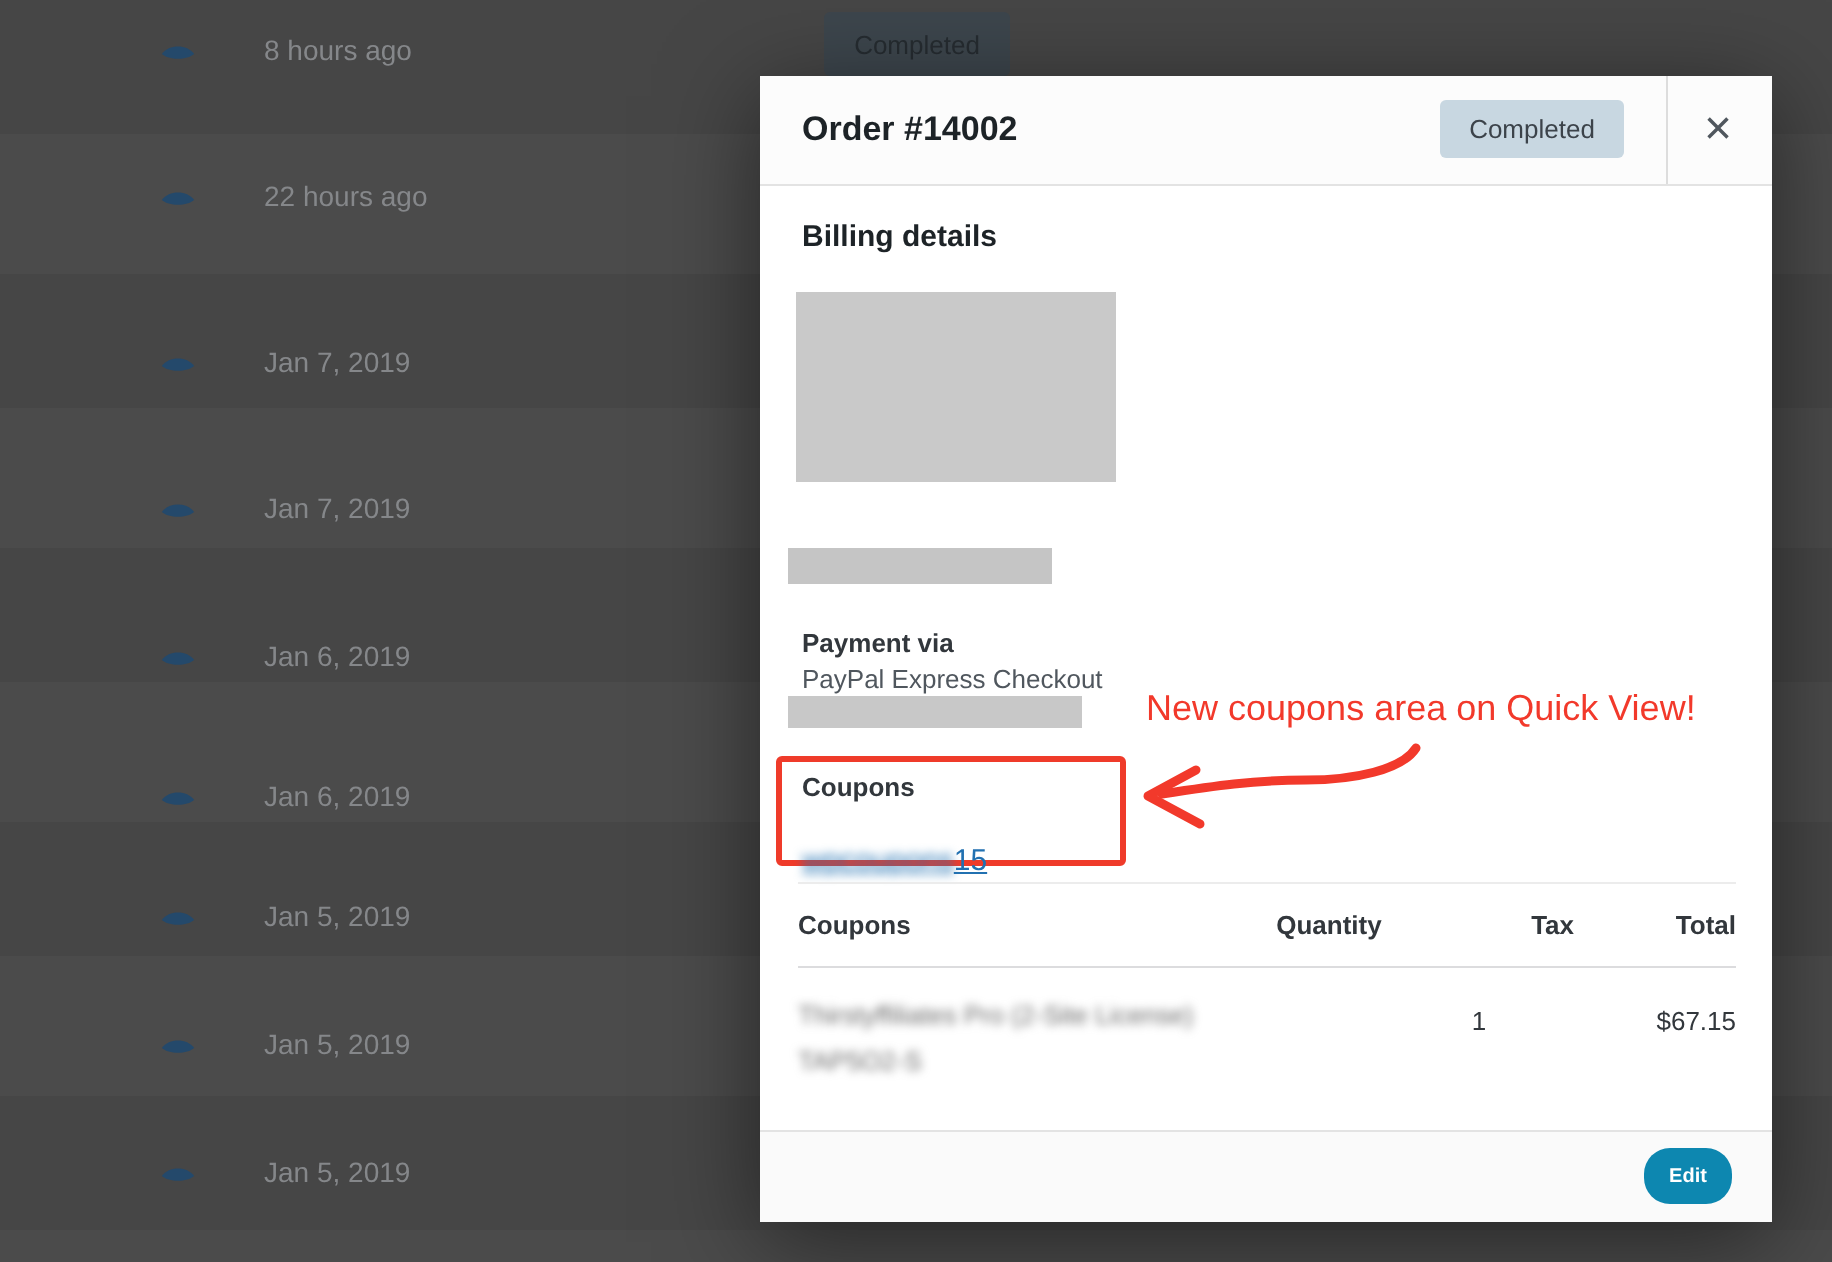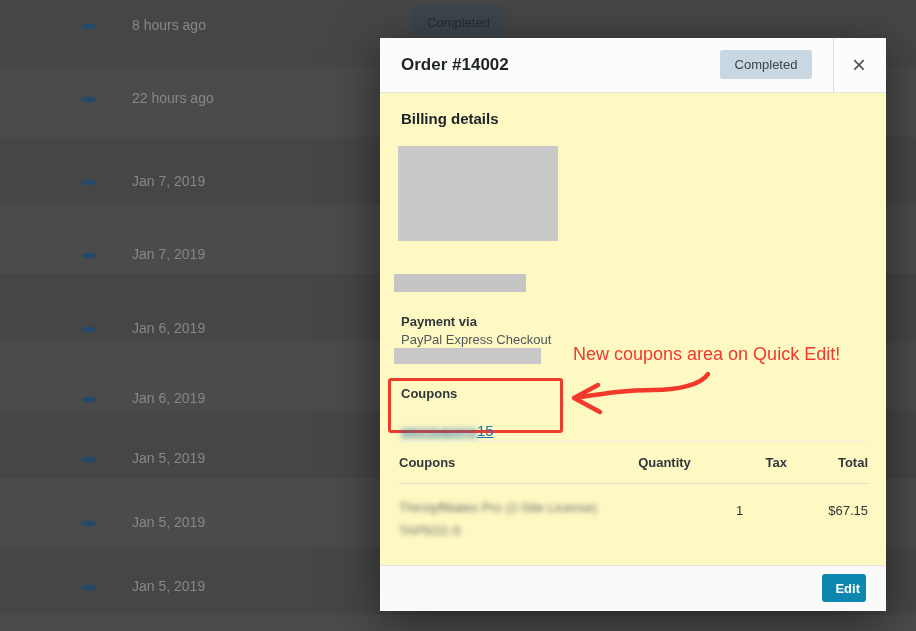--- a/index.html
+++ b/index.html
@@ -20,21 +20,21 @@
   .brow0{top:15px}.brow1{top:88px}.brow2{top:171px}.brow3{top:244px}
   .brow4{top:318px}.brow5{top:388px}.brow6{top:448px}.brow7{top:512px}.brow8{top:576px}
   .bg-badge{
     position:absolute;left:412px;top:6px;width:93px;height:32px;
     background:#3d464d;border-radius:3px;color:#262c31;font-size:13px;
     display:flex;align-items:center;justify-content:center;
   }
   
   .modal{
     position:absolute;left:380px;top:38px;width:506px;height:573px;
-    background:#fef9c3;box-shadow:0 10px 45px rgba(0,0,0,.5);
+    background:#ffffff;box-shadow:0 10px 45px rgba(0,0,0,.5);
   }
   .modal-header{
     position:absolute;top:0;left:0;right:0;height:54px;
     background:#fcfcfc;border-bottom:1px solid #e3e3e3;
   }
   .modal-title{
     position:absolute;left:21px;top:0;height:54px;line-height:54px;
     font-size:17px;font-weight:bold;color:#1d2327;
   }
   .modal-badge{
@@ -87,24 +87,23 @@
   }
   .prod-lines{flex:1;}
   .prod-line{line-height:23px;color:#6c6c6c;filter:blur(2.5px);}
   .items-row .c-qty,.items-row .c-tax,.items-row .c-total{padding-top:7px;}
   .modal-footer{
     position:absolute;left:0;right:0;top:527px;height:45px;
     background:#fafafa;border-top:1px solid #e3e3e3;
   }
   .edit-btn{
     position:absolute;right:20px;top:8px;width:44px;height:28px;
-    background:#0d87b0;border:none;border-radius:3px;color:#ffffff;
-    font-size:13px;font-weight:bold;cursor:pointer;
+    background:#0d87b0;border:none;border-radius:13px;color:#ffffff;
+    font-size:10px;font-weight:bold;cursor:pointer;
     font-family:"Liberation Sans", sans-serif;
-    text-align:right;
   }
 </style>
 </head>
 <body>
 
 <div class="backdrop">
 
   <div class="bg-badge">
     <span>Completed</span>
   </div>
@@ -203,21 +202,21 @@
   <div class="field-label payment-label">Payment via</div>
   <div class="payment-method">PayPal Express Checkout</div>
   <div class="payment-bar"></div>
 
   <div class="coupon-box"></div>
   <div class="field-label coupons-label">Coupons</div>
   <div class="coupon-link">
     <span class="redacted-blur">wpcoupons</span><span>15</span>
   </div>
 
-  <div class="annotation">New coupons area on Quick Edit!</div>
+  <div class="annotation">New coupons area on Quick View!</div>
   <svg class="arrow-svg" viewBox="0 0 150 55">
     <path d="M 143 11 C 136 22, 112 27, 88 27 C 62 27, 42 30, 16 34"></path>
     <polyline points="33,22 9,35 35,49"></polyline>
   </svg>
 
   <div class="items-header">
     <div class="c-prod">Coupons</div>
     <div class="c-qty">Quantity</div>
     <div class="c-tax">Tax</div>
     <div class="c-total">Total</div>

